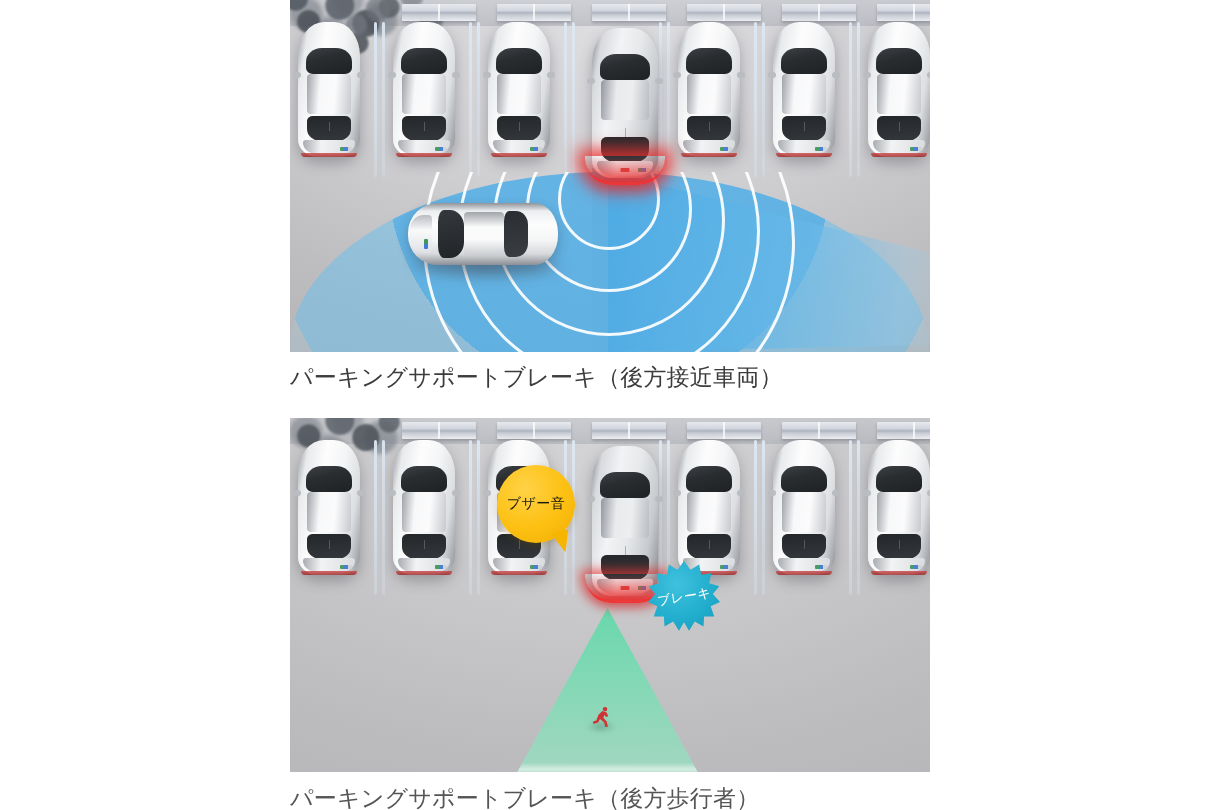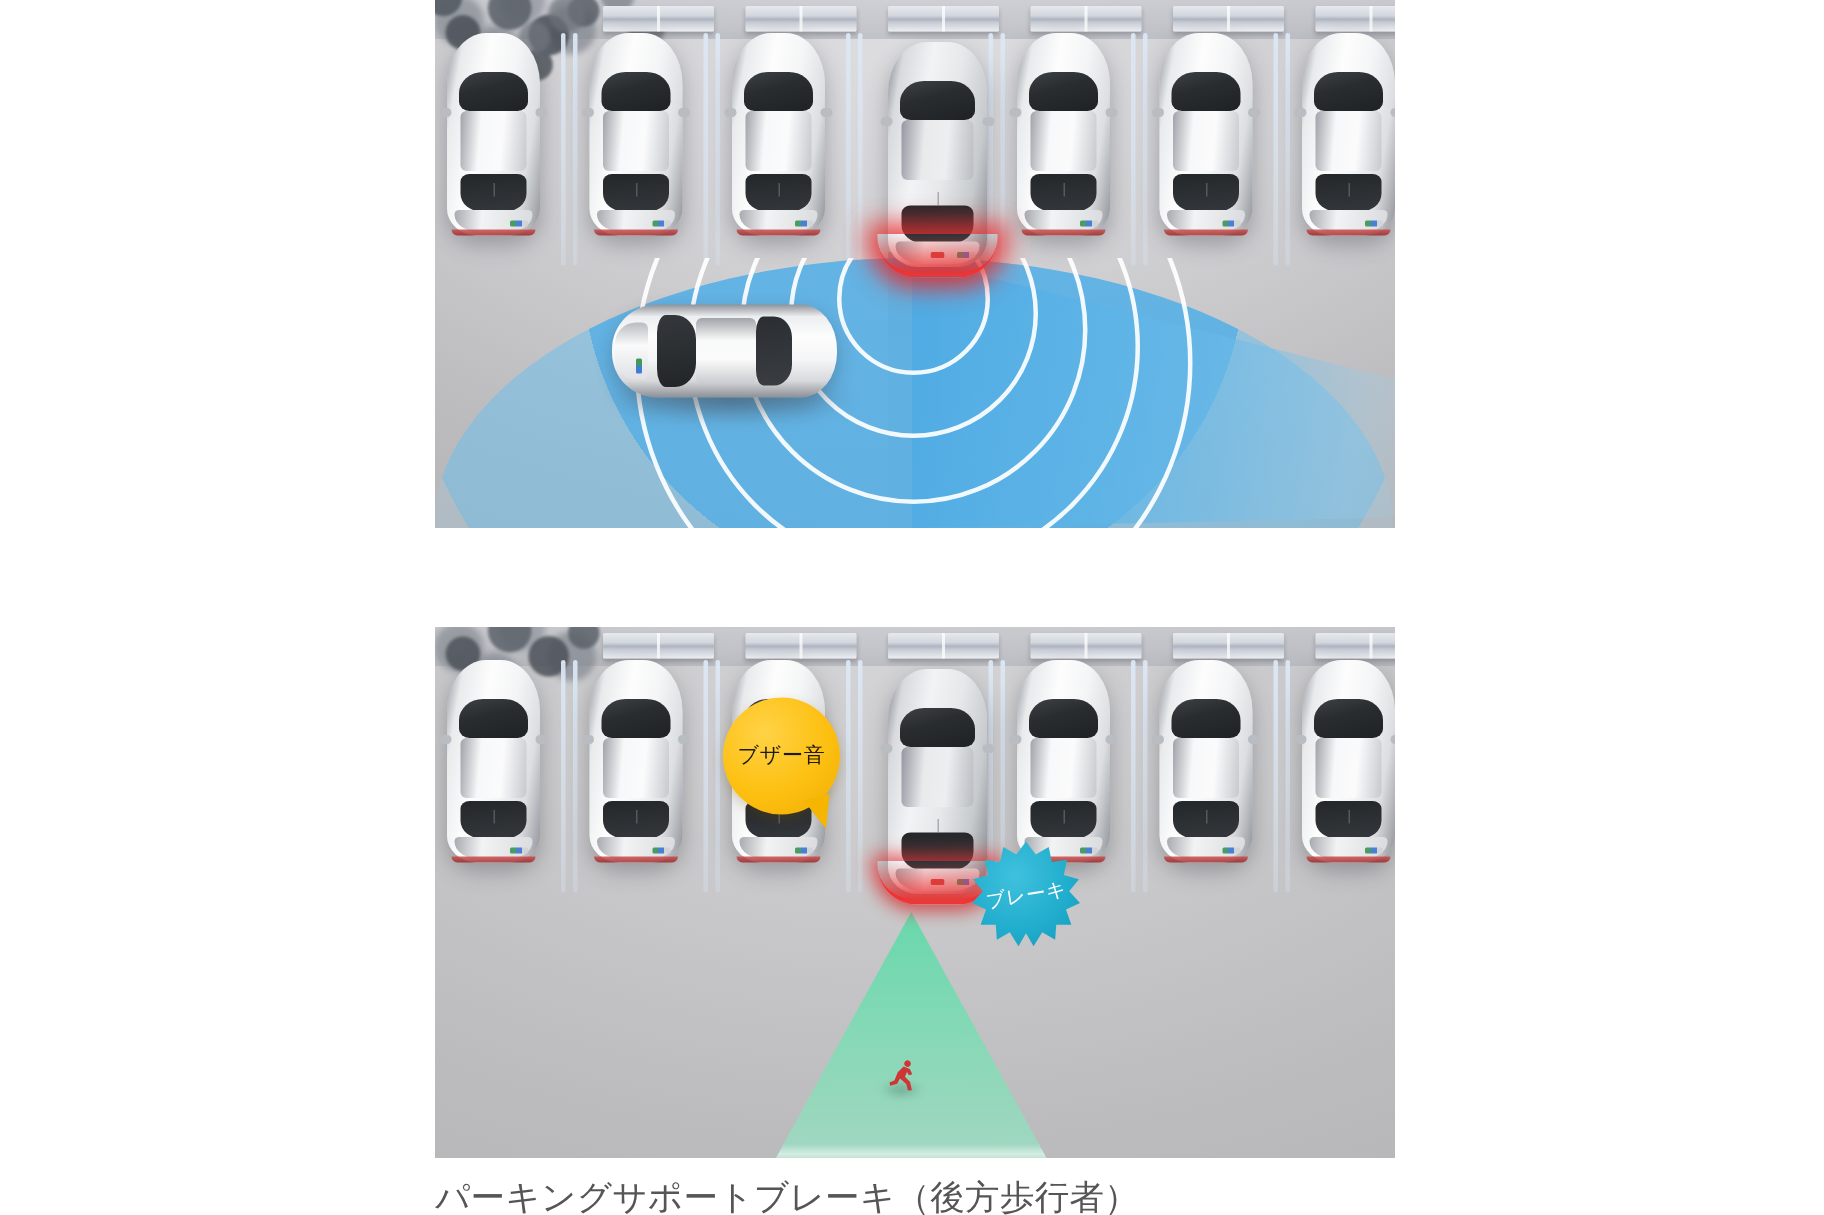--- a/index.html
+++ b/index.html
@@ -334,21 +334,21 @@
   .rcta-icon {
     width: 44px; height: 48px;
     background: linear-gradient(#ef5350, #e95b58);
     border-radius: 8px;
     position: relative;
   }
 
   
   .buzzer-bubble {
     position: absolute;
-    left: 192px; top: 47px;
+    left: 207px; top: 47px;
     width: 78px; height: 78px;
     border-radius: 50%;
     background: radial-gradient(circle at 36% 30%, #ffd246 0%, #fdc114 52%, #f0ad00 100%);
     box-shadow: 0 3px 7px rgba(120,85,0,.25);
     display: flex; align-items: center; justify-content: center;
   }
   .buzzer-bubble .tail {
     position: absolute;
     right: 4px; bottom: -10px;
     width: 0; height: 0;
@@ -555,20 +555,21 @@
       <div class="hbody"></div>
       <div class="hnose"></div>
       <div class="hwind"></div>
       <div class="hroof"></div>
       <div class="hrear"></div>
       <div class="hdots"></div>
     </div>
 
   </div>
 
+  <div class="caption" id="caption-1">パーキングサポートブレーキ（後方接近車両）</div>
 </div>
 
 <div class="figure" id="figure-2">
 
   <div class="illustration" id="illustration-2">
     <div class="ground variant-b"></div>
     <div class="wall-band"></div>
 
     <div class="tree" id="tree-c2" style="left:-14px; top:-16px; width:150px; height:74px; background:
       radial-gradient(circle at 20% 40%, #7d828a 0 16px, transparent 17px),

